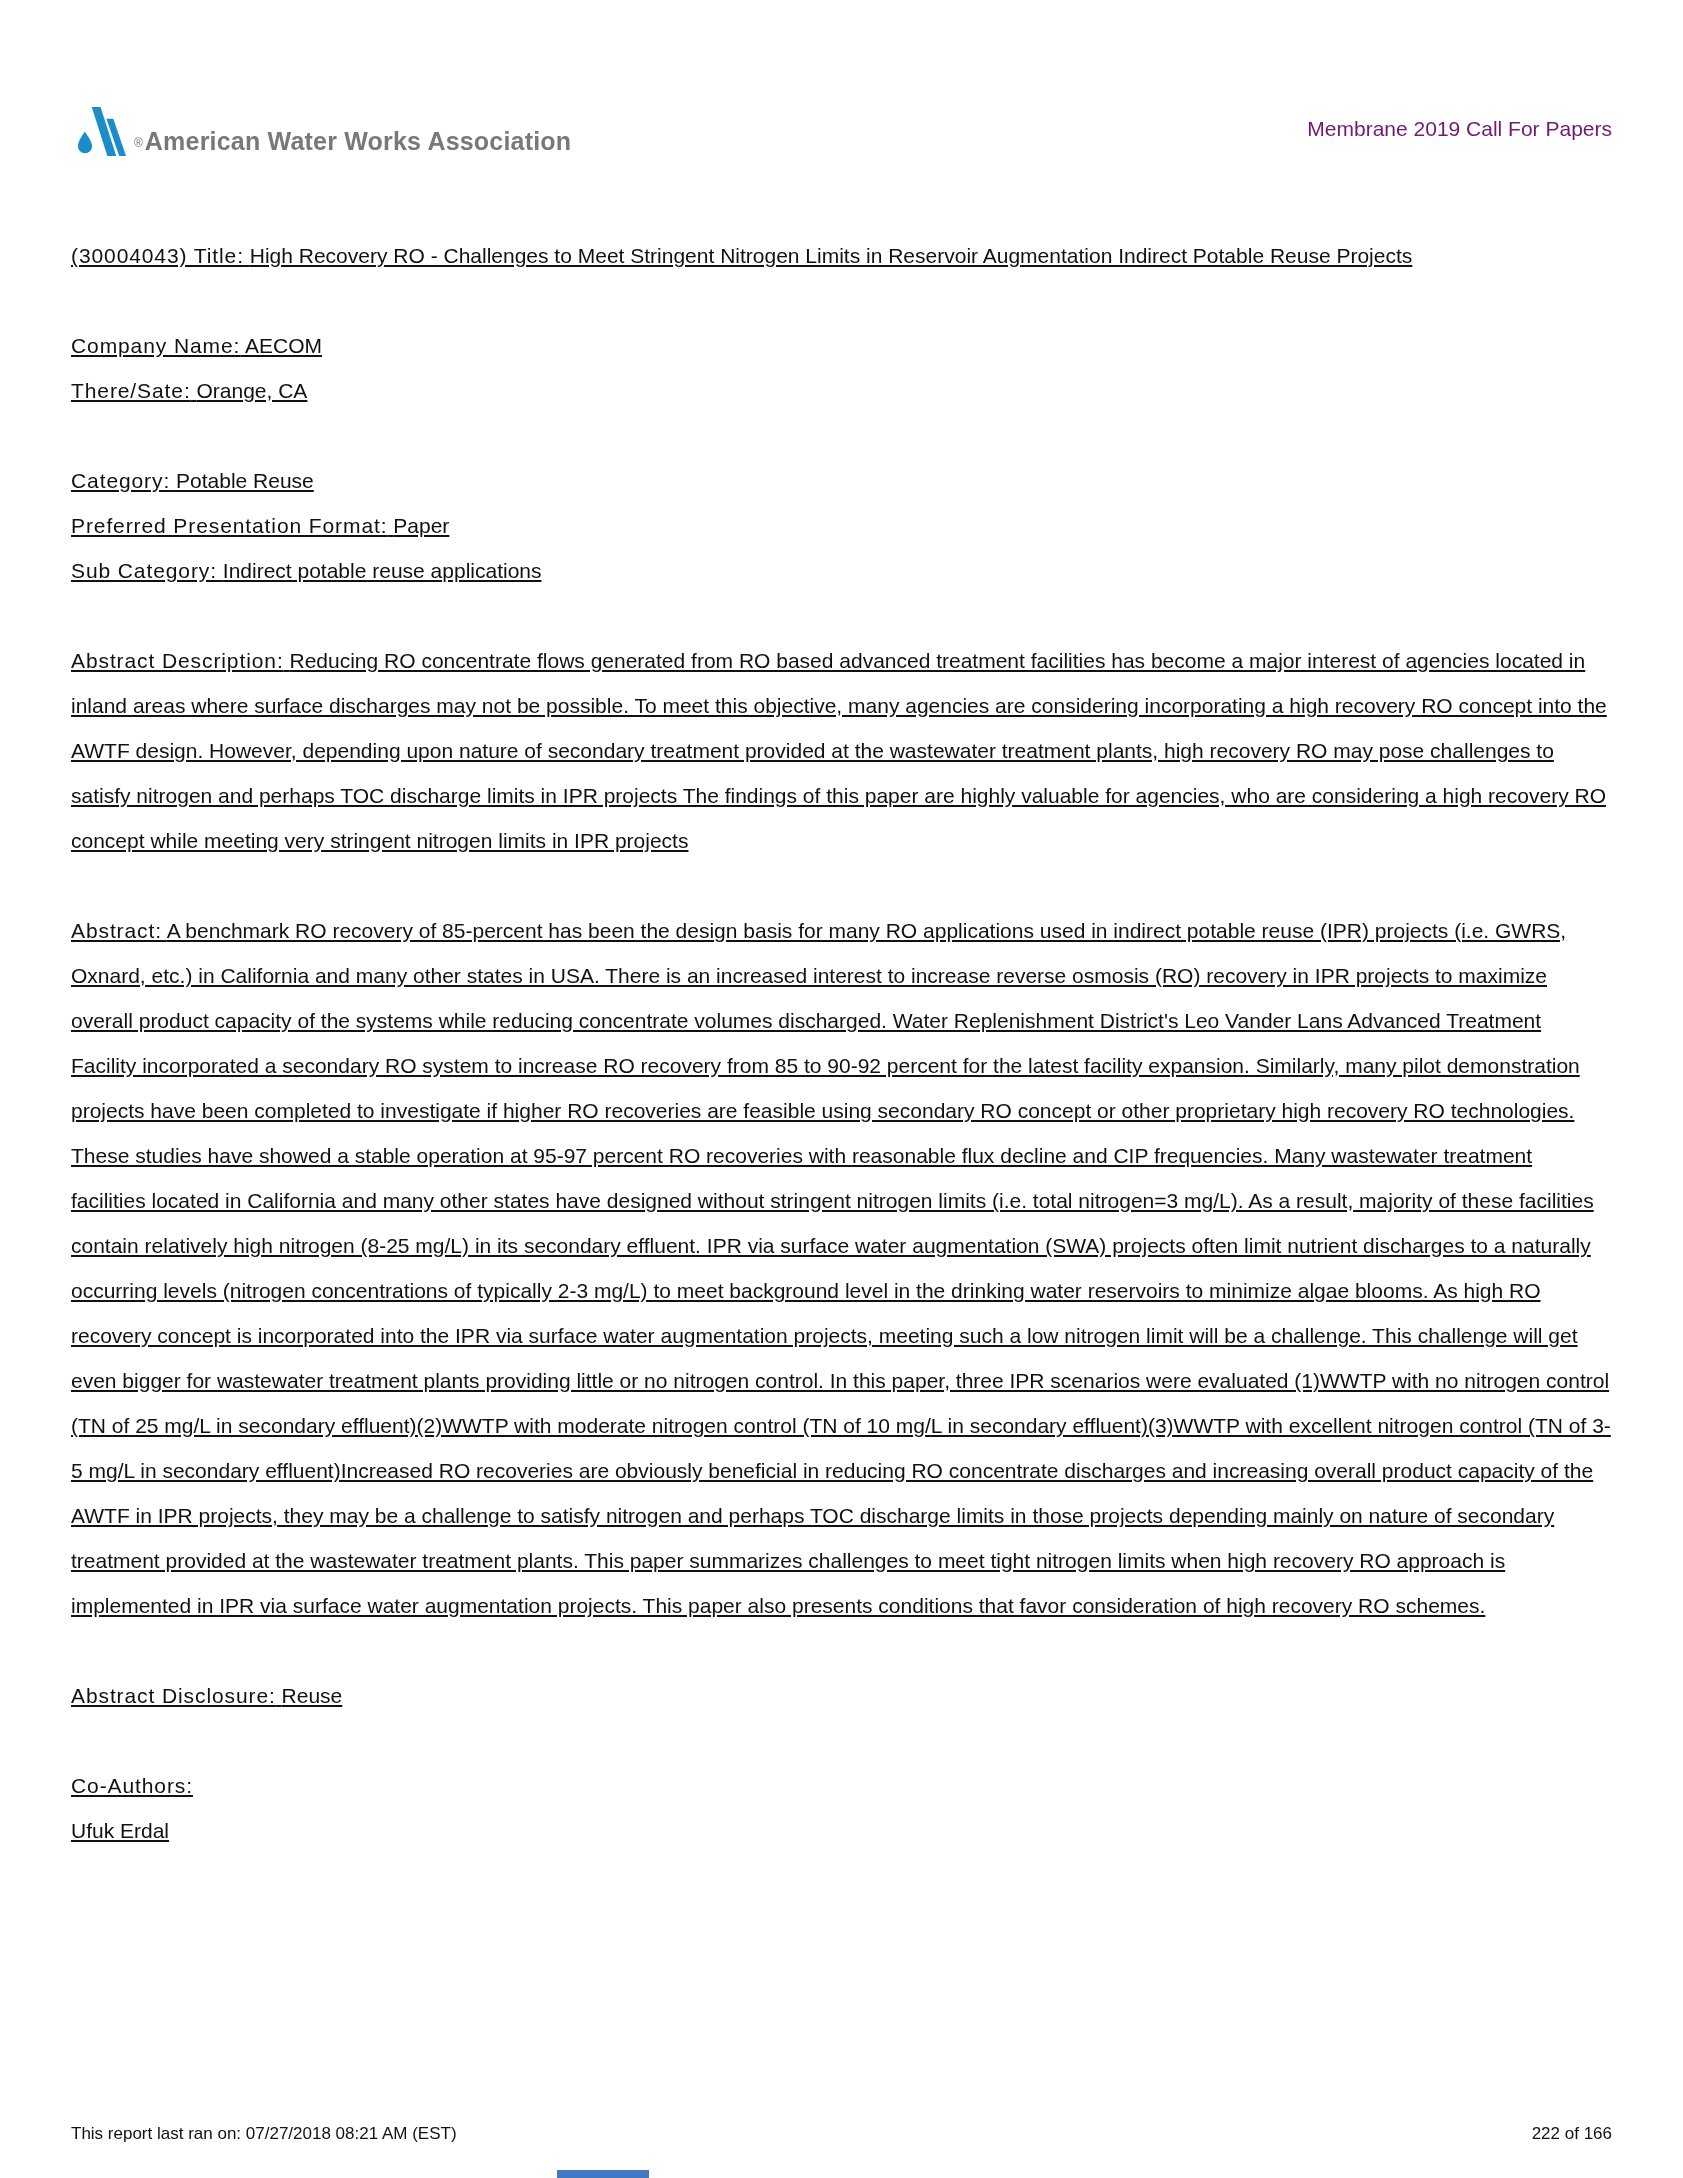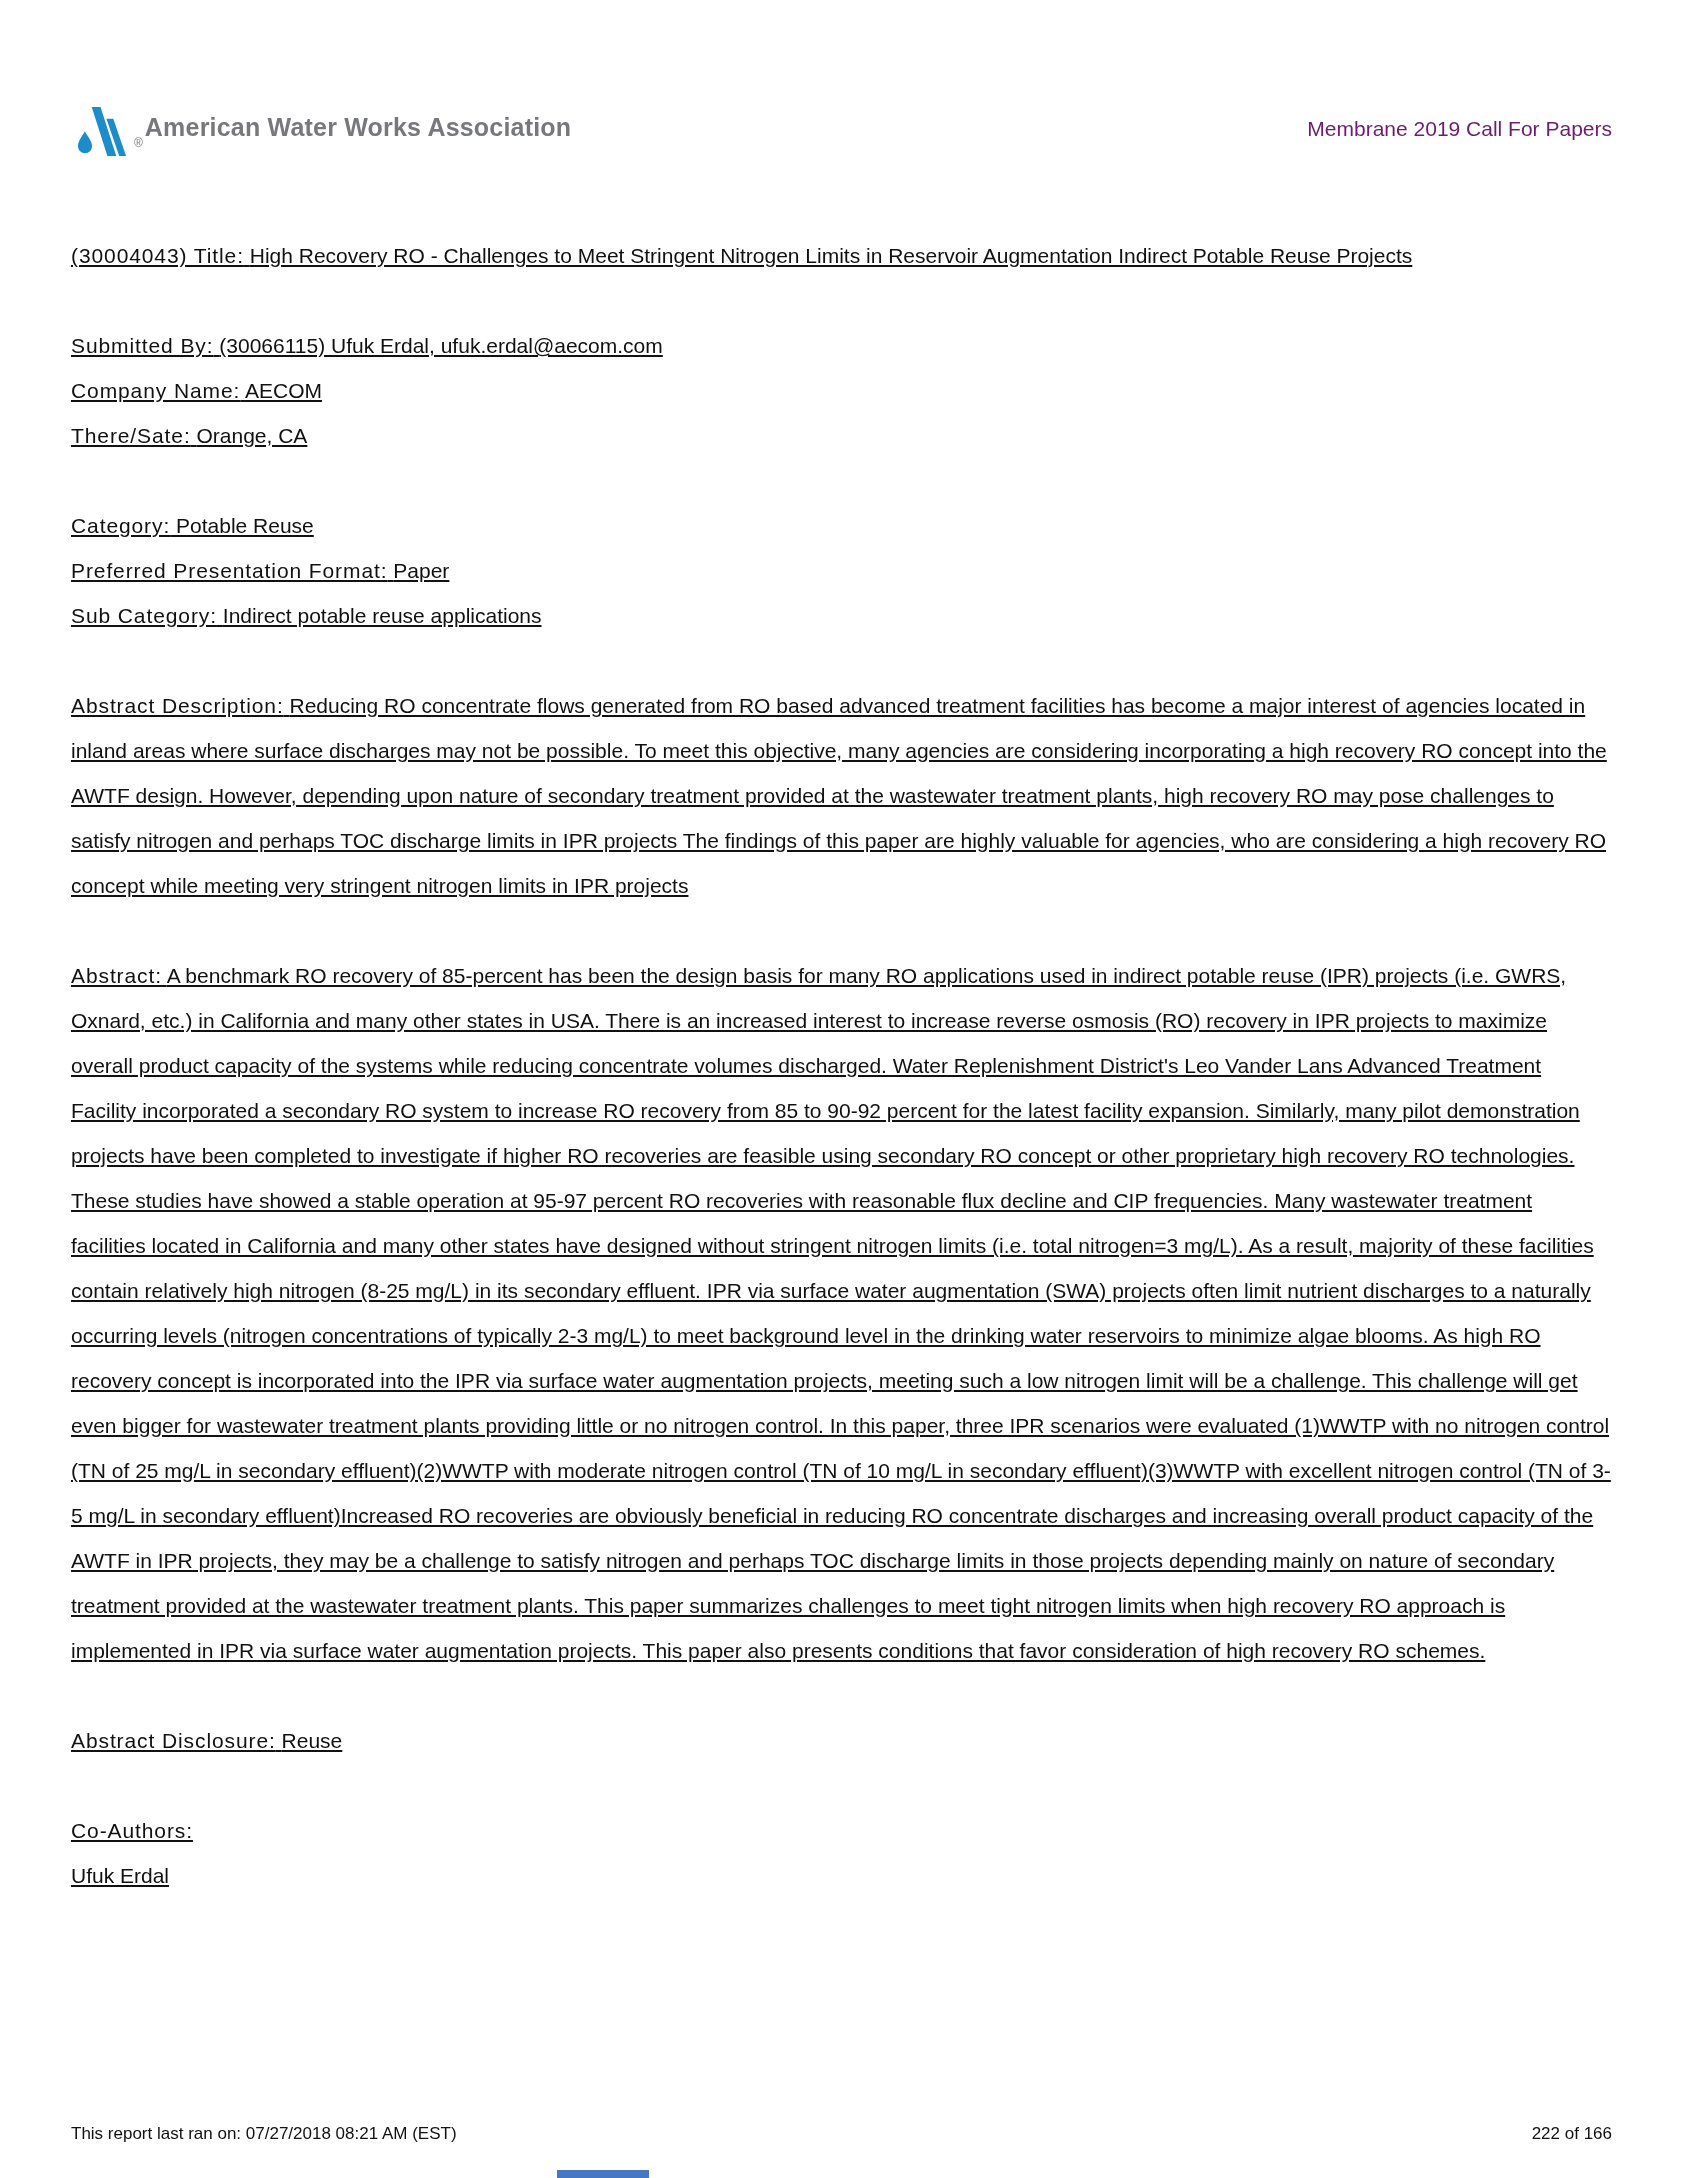--- a/index.html
+++ b/index.html
@@ -39,21 +39,21 @@
     font-size: 12px;
     color: #77787b;
     align-self: flex-end;
     margin: 0 2px 8px 0;
   }
   .logo-text {
     font-size: 25px;
     font-weight: 600;
     color: #77787b;
     letter-spacing: 0.2px;
-    margin-bottom: 16px;
+    margin-bottom: 2px;
     align-self: flex-end;
   }
   .header-right {
     font-size: 21px;
     color: #701a75;
     margin-top: 14px;
   }
   
   .line, .para {
     font-size: 21px;
@@ -105,21 +105,20 @@
         <span class="logo-text">American Water Works Association</span>
       </div>
       <div class="header-right">Membrane 2019 Call For Papers</div>
     </div>
 
     <div class="title-block">
       <p class="para"><span class="lbl">(30004043) Title:</span> <span>High Recovery RO - Challenges to Meet Stringent Nitrogen Limits in Reservoir Augmentation Indirect Potable Reuse Projects</span></p>
     </div>
 
     <div class="block">
-      <p class="line"><span class="lbl">Submitted By:</span> <span>(30066115) Ufuk Erdal, ufuk.erdal@aecom.com</span></p>
       <p class="line"><span class="lbl">Company Name:</span> <span>AECOM</span></p>
       <p class="line"><span class="lbl">There/Sate:</span> <span>Orange, CA</span></p>
     </div>
 
     <div class="block">
       <p class="line"><span class="lbl">Category:</span> <span>Potable Reuse</span></p>
       <p class="line"><span class="lbl">Preferred Presentation Format:</span> <span>Paper</span></p>
       <p class="line"><span class="lbl">Sub Category:</span> <span>Indirect potable reuse applications</span></p>
     </div>
 

